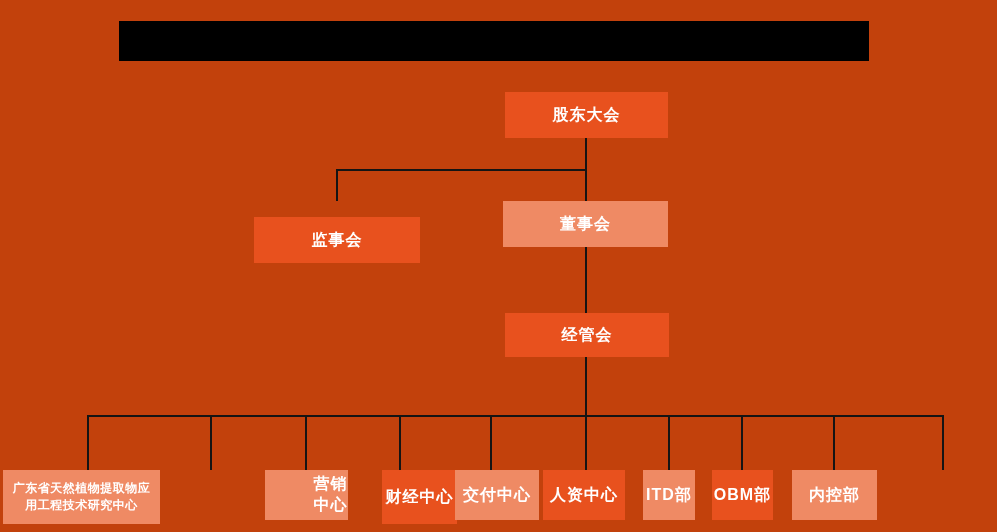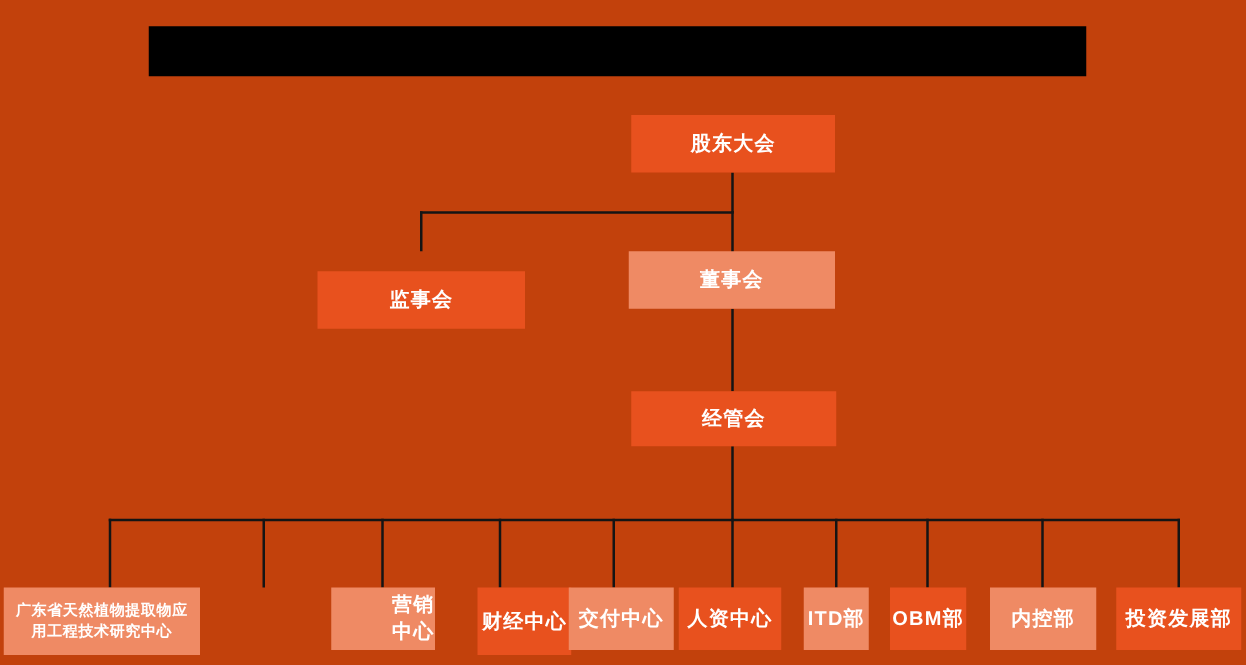--- a/index.html
+++ b/index.html
@@ -64,14 +64,13 @@
     <div class="node" style="left: 505px; top: 313px; width: 164px; height: 44px; background: rgb(232, 81, 30); color: rgb(255, 255, 255);">经管会</div>
     <div class="node small" style="left: 3px; top: 470px; width: 157px; height: 54px; background: rgb(239, 138, 100); color: rgb(255, 255, 255);">广东省天然植物提取物应
 用工程技术研究中心</div>
     <div class="node" style="left: 265px; top: 470px; width: 83px; height: 50px; background: rgb(239, 138, 100); color: rgb(255, 255, 255); padding-left: 48px;">营销中心</div>
     <div class="node" style="left: 363px; top: 470px; width: 75px; height: 54px; background: rgb(232, 81, 30); color: rgb(255, 255, 255); margin-left: 19px;">财经中心</div>
     <div class="node" style="left: 455px; top: 470px; width: 84px; height: 50px; background: rgb(239, 138, 100); color: rgb(255, 255, 255);">交付中心</div>
     <div class="node" style="left: 543px; top: 470px; width: 82px; height: 50px; background: rgb(232, 81, 30); color: rgb(255, 255, 255);">人资中心</div>
     <div class="node" style="left: 643px; top: 470px; width: 52px; height: 50px; background: rgb(239, 138, 100); color: rgb(255, 255, 255);">ITD部</div>
     <div class="node" style="left: 712px; top: 470px; width: 61px; height: 50px; background: rgb(232, 81, 30); color: rgb(255, 255, 255);">OBM部</div>
     <div class="node" style="left: 792px; top: 470px; width: 85px; height: 50px; background: rgb(239, 138, 100); color: rgb(255, 255, 255);">内控部</div>
-    <div class="node" style="left: 893px; top: 470px; width: 100px; height: 50px; background: rgb(232, 81, 30); color: rgb(255, 255, 255);">投资发展部</div>
   </div>
 
 </body></html>

